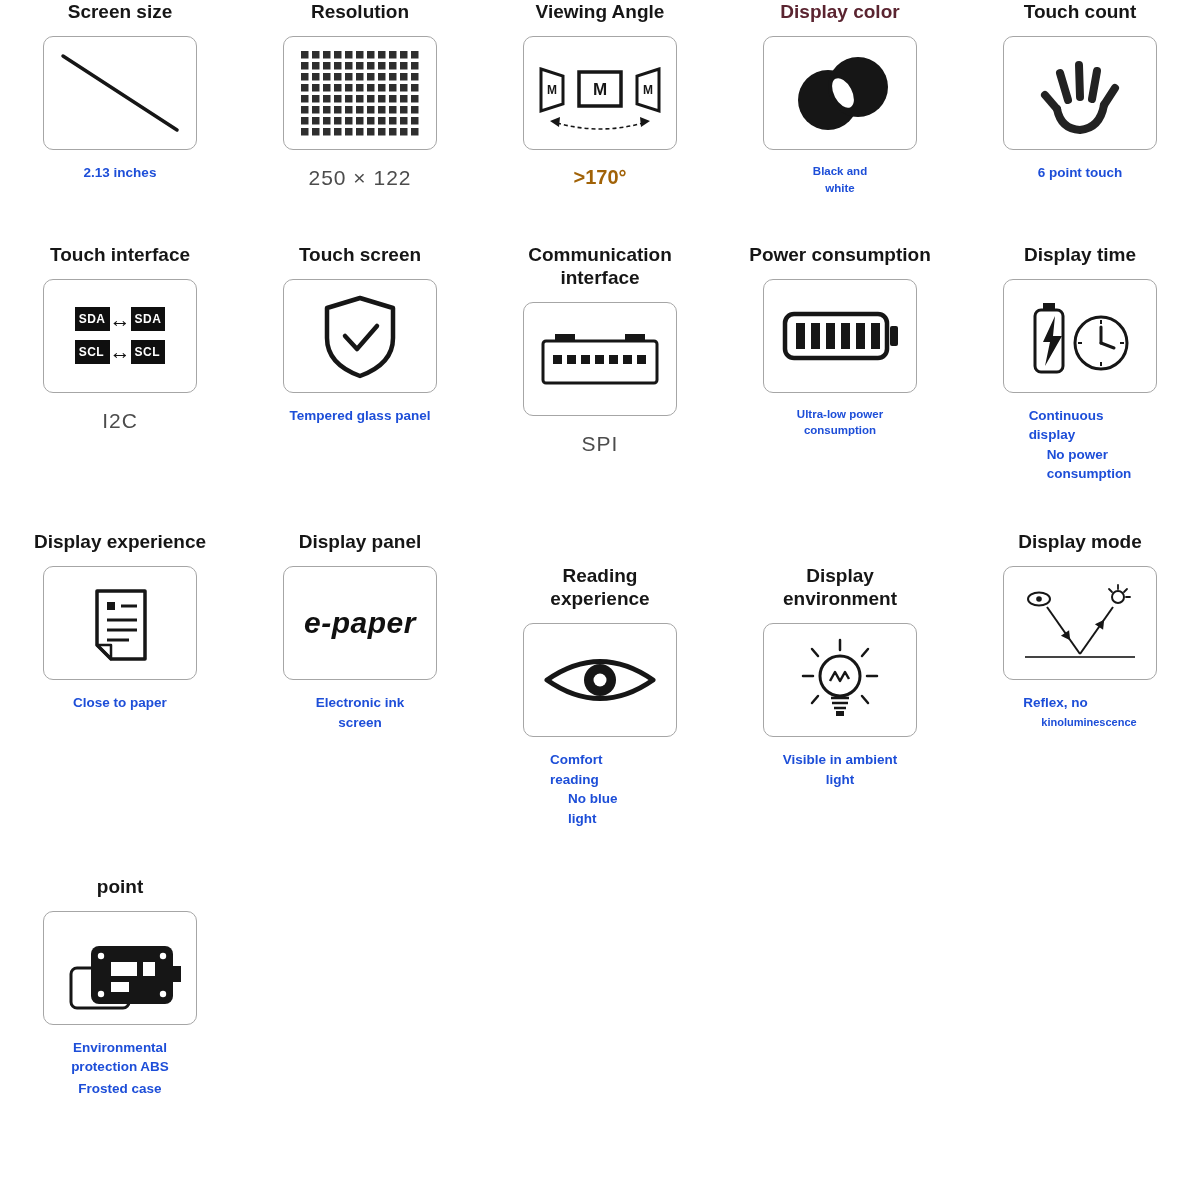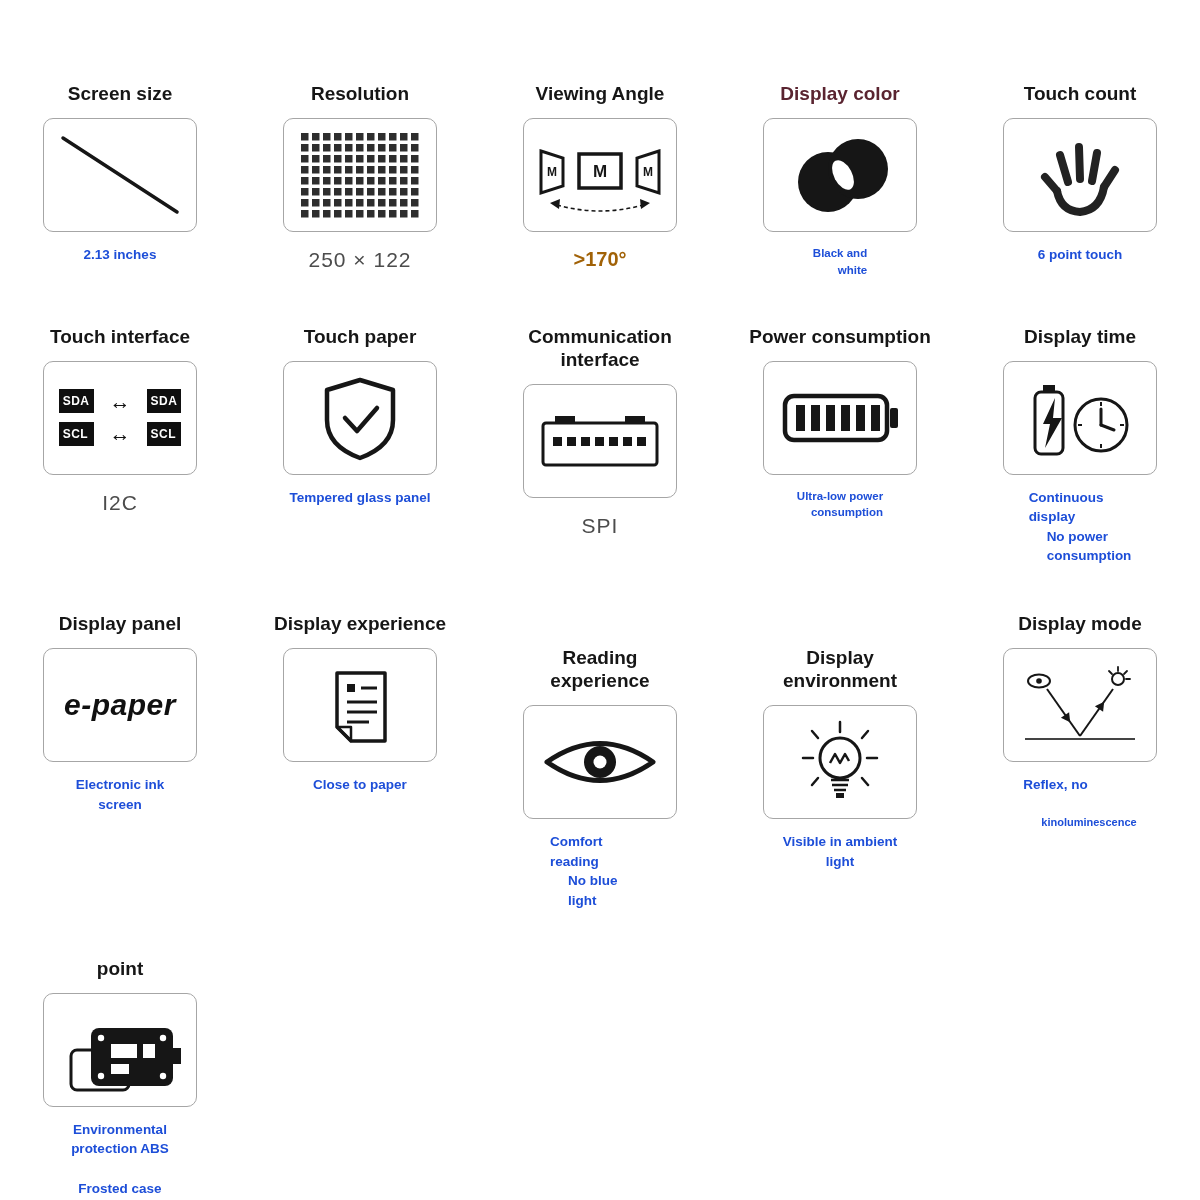--- a/index.html
+++ b/index.html
@@ -2,49 +2,49 @@
 <html><head>
 <meta charset="utf-8">
 <style>
   html,body{margin:0;padding:0;}
   body{
     width:1200px;height:1200px;background:#ffffff;
     font-family:"Liberation Sans",sans-serif;color:#161616;overflow:hidden;
   }
   .grid{
     display:grid;grid-template-columns:repeat(5,240px);
-    row-gap:46px;padding-top:82px;
+    row-gap:46px;
   }
   .card{display:flex;flex-direction:column;align-items:center;}
   .title{
     font-size:19px;font-weight:700;text-align:center;line-height:1.22;
     margin-bottom:13px;max-width:200px;color:#161616;
   }
   .title.narrow{max-width:125px;margin-top:34px;}
   .iconbox{
     width:152px;height:112px;border:1px solid #a6a6a6;border-radius:10px;
     background:#fff;display:flex;align-items:center;justify-content:center;flex:none;
   }
   .cap{
     margin-top:13px;font-size:13.5px;font-weight:700;line-height:1.45;
     text-align:center;color:#1d4ed8;
   }
-  .cap.small{font-size:11.5px;text-align:right;}
+  .cap.small{font-size:11.5px;}
   .cap.big{font-size:21px;font-weight:400;color:#4c4c4c;letter-spacing:1px;}
   .cap.bigdark{font-size:20px;font-weight:700;color:#a16207;}
   .cap.leftish{text-align:left;min-width:100px;}
   .cap-line.indent{padding-left:18px;}
   .cap-line.tiny{font-size:11px;}
-  .cap-line.gap{margin-top:20px;}
+  .cap-line.gap{margin-top:2px;}
   .glyph{font-size:62px;line-height:1;color:#111;}
   .epaper{font-style:italic;font-weight:700;font-size:30px;letter-spacing:0.5px;color:#101010;}
   .graylevel{display:flex;width:100px;height:80px;border:1px solid #8a8a8a;}
   .gl-black{width:46px;background:#0d0d0d;}
   .gl-white{flex:1;background:#ffffff;}
-  .ti{display:flex;align-items:center;gap:16px;}
+  .ti{display:flex;align-items:center;gap:0;}
   .ti-col{display:flex;flex-direction:column;gap:9px;}
   .ti-chip{background:#0f0f0f;color:#ffffff;font-weight:700;font-size:12px;padding:5px 4px;letter-spacing:0.5px;}
   .ti-mid{display:flex;flex-direction:column;gap:7px;font-size:21px;font-weight:700;color:#111;line-height:1.2;}
   svg{display:block;}
   svg text{font-family:"Liberation Sans",sans-serif;}
 </style>
 </head>
 <body>
 
 <div class="grid">
@@ -233,21 +233,21 @@
           <div class="ti-chip">SCL</div>
         </div>
       </div>
     </div>
     <div class="cap big">
       <div class="cap-line">I2C</div>
     </div>
   </div>
 
   <div class="card">
-    <div class="title">Touch paper</div>
+    <div class="title">Touch screen</div>
     <div class="iconbox">
       <svg width="150" height="100" viewBox="0 0 150 100">
         <path d="M75,12 L108,22 V52 Q108,78 75,90 Q42,78 42,52 V22 Z" fill="none" stroke="#161616" stroke-width="4.5" stroke-linejoin="round"></path>
         <path d="M60,50 L72,63 L92,40" fill="none" stroke="#161616" stroke-width="4.5" stroke-linecap="round" stroke-linejoin="round"></path>
       </svg>
     </div>
     <div class="cap">
       <div class="cap-line">Tempered glass panel</div>
     </div>
   </div>
@@ -311,45 +311,45 @@
     </div>
     <div class="cap leftish">
       <div class="cap-line">Continuous</div>
       <div class="cap-line">display</div>
       <div class="cap-line indent">No power</div>
       <div class="cap-line indent">consumption</div>
     </div>
   </div>
 
   <div class="card">
-    <div class="title">Display panel</div>
-    <div class="iconbox">
-      <span class="epaper">e-paper</span>
-    </div>
-    <div class="cap">
-      <div class="cap-line">Electronic ink</div>
-      <div class="cap-line">screen</div>
-    </div>
-  </div>
-
-  <div class="card">
     <div class="title">Display experience</div>
     <div class="iconbox">
       <svg width="150" height="100" viewBox="0 0 150 100">
         <path d="M52,18 H100 V86 H66 L52,72 Z" fill="none" stroke="#161616" stroke-width="3.5" stroke-linejoin="round"></path>
         <path d="M52,72 H66 V86 Z" fill="none" stroke="#161616" stroke-width="2.5" stroke-linejoin="round"></path>
         <rect x="62" y="29" width="8" height="8" fill="#161616"></rect>
         <line x1="76" y1="33" x2="92" y2="33" stroke="#161616" stroke-width="3"></line>
         <line x1="62" y1="47" x2="92" y2="47" stroke="#161616" stroke-width="3"></line>
         <line x1="62" y1="57" x2="92" y2="57" stroke="#161616" stroke-width="3"></line>
         <line x1="62" y1="67" x2="84" y2="67" stroke="#161616" stroke-width="3"></line>
       </svg>
     </div>
     <div class="cap">
       <div class="cap-line">Close to paper</div>
+    </div>
+  </div>
+
+  <div class="card">
+    <div class="title">Display panel</div>
+    <div class="iconbox">
+      <span class="epaper">e-paper</span>
+    </div>
+    <div class="cap">
+      <div class="cap-line">Electronic ink</div>
+      <div class="cap-line">screen</div>
     </div>
   </div>
 
   <div class="card">
     <div class="title narrow">Reading experience</div>
     <div class="iconbox">
       <svg width="150" height="95" viewBox="0 0 150 95">
         <path d="M22,47 Q75,10 128,47 Q75,84 22,47 Z" fill="none" stroke="#161616" stroke-width="5" stroke-linejoin="round"></path>
         <circle cx="75" cy="47" r="16" fill="#161616"></circle>
         <circle cx="75" cy="47" r="6.5" fill="#ffffff"></circle>

